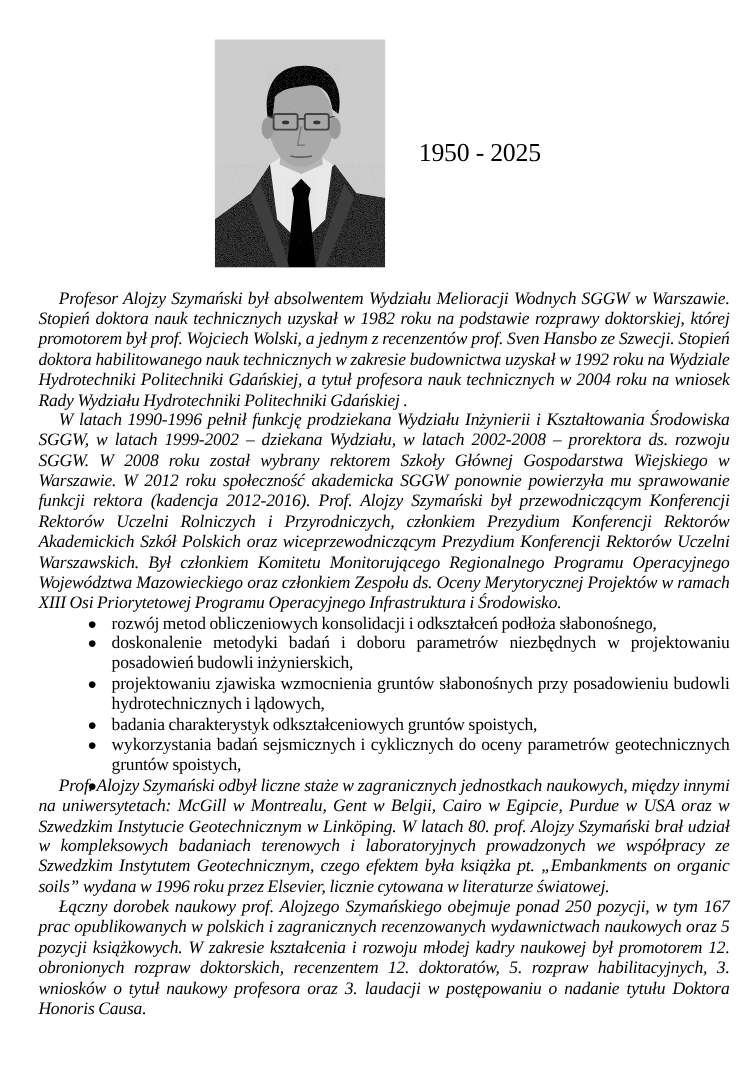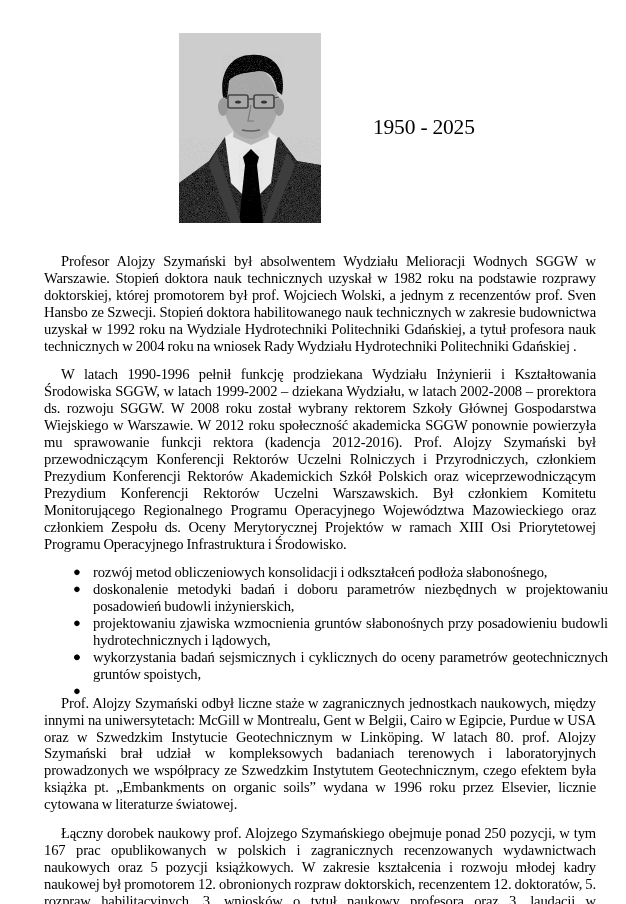--- a/index.html
+++ b/index.html
@@ -26,36 +26,36 @@
     }
     .photo svg { display: block; width: 142px; height: 190px; }
     .dates {
       position: absolute;
       left: 349px;
       top: 114px;
       font-size: 21.5px;
       line-height: 26px;
       white-space: nowrap;
       letter-spacing: -0.2px;
-      margin-left: 24px;
     }
     .content {
       position: absolute;
       left: 32px;
       top: 241px;
       width: 576px;
       font-size: 14.6px;
       line-height: 16.9px;
       text-align: justify;
       letter-spacing: -0.15px;
       word-spacing: -0.4px;
     }
     .content p {
-      margin: 12px;
+      margin: 0;
       text-indent: 17px;
+      font-style: italic;
     }
     .content ul {
       margin: 0;
       padding: 0 0 0 61px;
       list-style: none;
     }
     .content li {
       position: relative;
       text-align: justify;
     }
@@ -114,19 +114,19 @@
 
 <div class="dates">1950 - 2025</div>
 
 <div class="content">
   <p>Profesor Alojzy Szymański był absolwentem Wydziału Melioracji Wodnych SGGW w Warszawie. Stopień doktora nauk technicznych uzyskał w 1982 roku na podstawie rozprawy doktorskiej, której promotorem był prof. Wojciech Wolski, a jednym z recenzentów prof. Sven Hansbo ze Szwecji. Stopień doktora habilitowanego nauk technicznych w zakresie budownictwa uzyskał w 1992 roku na Wydziale Hydrotechniki Politechniki Gdańskiej, a tytuł profesora nauk technicznych w 2004 roku na wniosek Rady Wydziału Hydrotechniki Politechniki Gdańskiej .</p>
   <p>W latach 1990-1996 pełnił funkcję prodziekana Wydziału Inżynierii i Kształtowania Środowiska SGGW, w latach 1999-2002 – dziekana Wydziału, w latach 2002-2008 – prorektora ds. rozwoju SGGW. W 2008 roku został wybrany rektorem Szkoły Głównej Gospodarstwa Wiejskiego w Warszawie. W 2012 roku społeczność akademicka SGGW ponownie powierzyła mu sprawowanie funkcji rektora (kadencja 2012-2016). Prof. Alojzy Szymański był przewodniczącym Konferencji Rektorów Uczelni Rolniczych i Przyrodniczych, członkiem Prezydium Konferencji Rektorów Akademickich Szkół Polskich oraz wiceprzewodniczącym Prezydium Konferencji Rektorów Uczelni Warszawskich. Był członkiem Komitetu Monitorującego Regionalnego Programu Operacyjnego Województwa Mazowieckiego oraz członkiem Zespołu ds. Oceny Merytorycznej Projektów w ramach XIII Osi Priorytetowej Programu Operacyjnego Infrastruktura i Środowisko.</p>
   <ul>
     <li><span class="bullet">●</span><span>rozwój metod obliczeniowych konsolidacji i odkształceń podłoża słabonośnego,</span></li>
     <li><span class="bullet">●</span><span>doskonalenie metodyki badań i doboru parametrów niezbędnych w projektowaniu posadowień budowli inżynierskich,</span></li>
     <li><span class="bullet">●</span><span>projektowaniu zjawiska wzmocnienia gruntów słabonośnych przy posadowieniu budowli hydrotechnicznych i lądowych,</span></li>
-    <li><span class="bullet">●</span></li>
+    <li><span class="bullet">●</span><span>badania charakterystyk odkształceniowych gruntów spoistych,</span></li>
     <li><span class="bullet">●</span><span>wykorzystania badań sejsmicznych i cyklicznych do oceny parametrów geotechnicznych gruntów spoistych,</span></li>
     <li><span class="bullet">●</span></li>
   </ul>
   <p>Prof. Alojzy Szymański odbył liczne staże w zagranicznych jednostkach naukowych, między innymi na uniwersytetach: McGill w Montrealu, Gent w Belgii, Cairo w Egipcie, Purdue w USA oraz w Szwedzkim Instytucie Geotechnicznym w Linköping. W latach 80. prof. Alojzy Szymański brał udział w kompleksowych badaniach terenowych i laboratoryjnych prowadzonych we współpracy ze Szwedzkim Instytutem Geotechnicznym, czego efektem była książka pt. „Embankments on organic soils” wydana w 1996 roku przez Elsevier, licznie cytowana w literaturze światowej.</p>
   <p>Łączny dorobek naukowy prof. Alojzego Szymańskiego obejmuje ponad 250 pozycji, w tym 167 prac opublikowanych w polskich i zagranicznych recenzowanych wydawnictwach naukowych oraz 5 pozycji książkowych. W zakresie kształcenia i rozwoju młodej kadry naukowej był promotorem 12. obronionych rozpraw doktorskich, recenzentem 12. doktoratów, 5. rozpraw habilitacyjnych, 3. wniosków o tytuł naukowy profesora oraz 3. laudacji w postępowaniu o nadanie tytułu Doktora Honoris Causa.</p>
 </div>
 
 </body></html>

